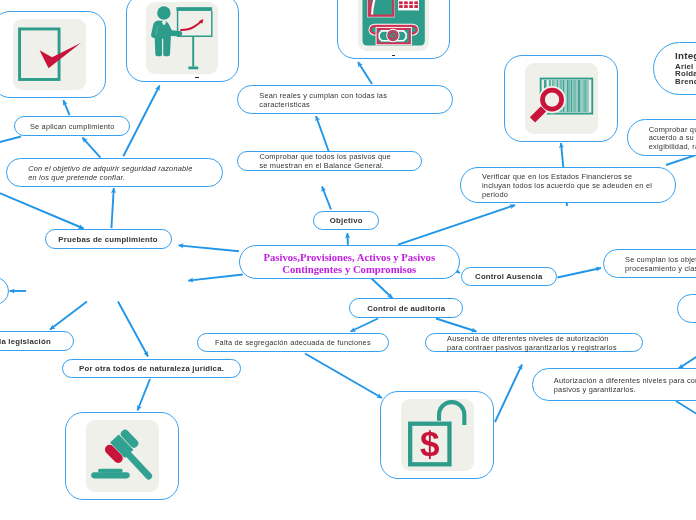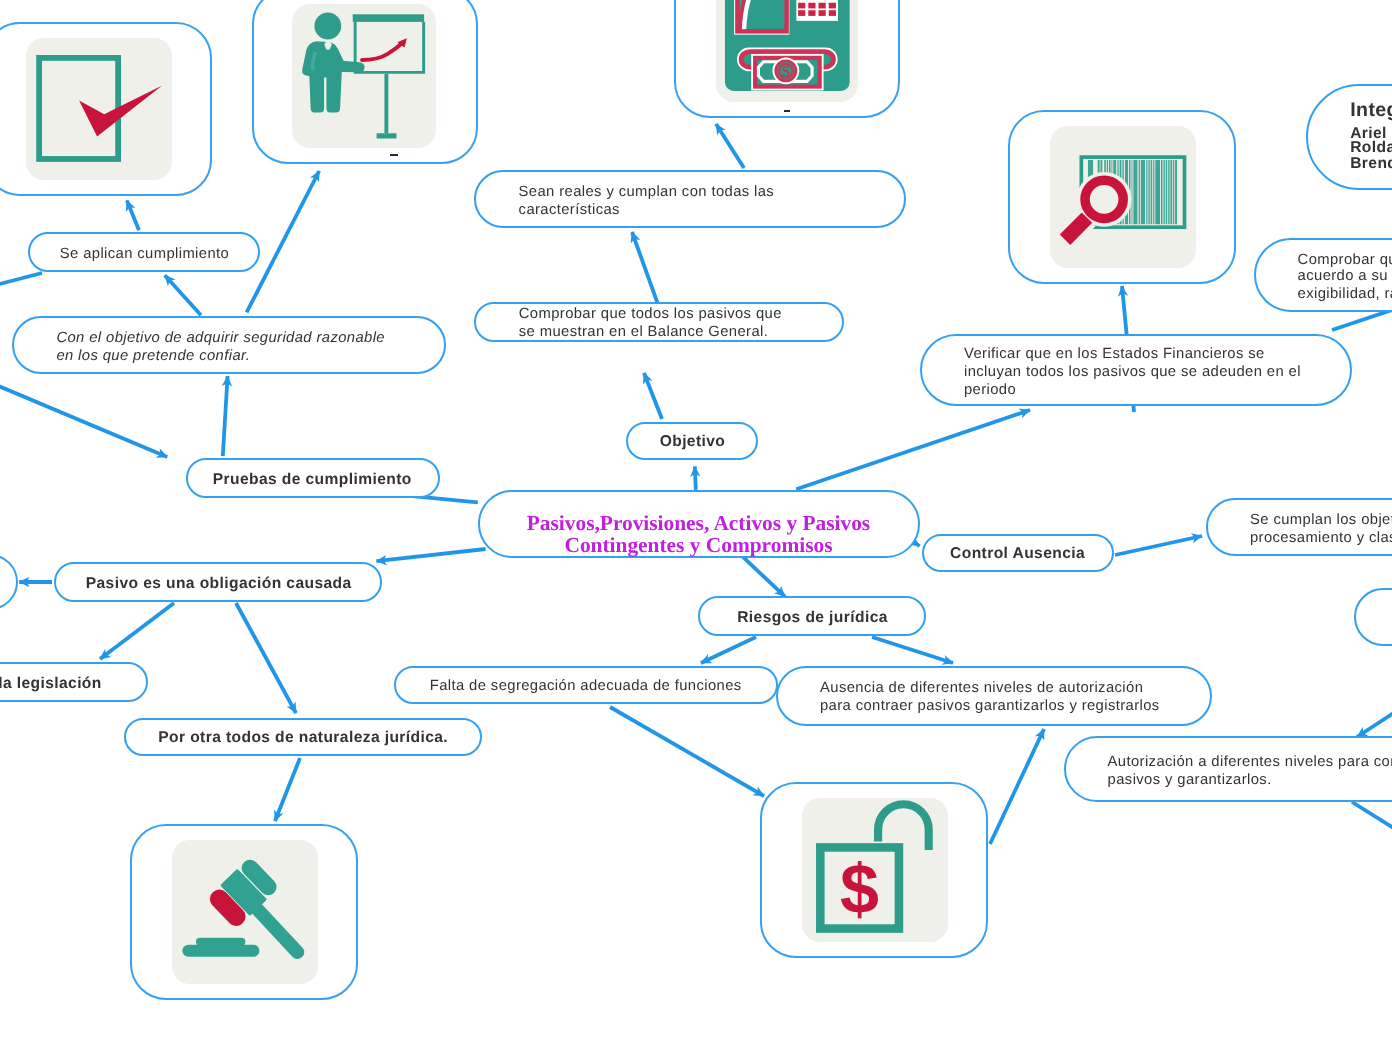--- a/index.html
+++ b/index.html
@@ -16,21 +16,21 @@
   .node.wide span{text-align:left;padding-left:21px;}
   .node.wide span.intg>span{display:block;padding-left:0;line-height:7.9px;top:0;position:static;}
   .node.wide span.intg>span.intg-title{font-size:9.8px;line-height:13.4px;}
   .n-reg{font-size:7.4px;letter-spacing:.2px;}
   .n-bold{font-weight:bold;font-size:7.8px;letter-spacing:.2px;}
   .imgnode{position:absolute;box-sizing:border-box;border:1.4px solid #3aa0ef;
            border-radius:18px;background:#fff;z-index:6;}
   .imgnode .inner{position:absolute;background:#eff0ea;border-radius:9px;
                   left:19.5px;top:7px;right:19.5px;bottom:7px;overflow:hidden;}
   .imgnode svg{position:absolute;left:0;top:0;width:100%;height:100%;}
-  .center{z-index:7;align-items:flex-end;}
+  .center{z-index:7;}
   .caption{position:absolute;z-index:8;font-size:10px;color:#222;font-weight:bold;line-height:2px;height:2px;overflow:visible;}
   .caption span{display:block;width:4.4px;height:1.6px;background:#2b2b2b;font-size:0;color:transparent;}
   .caption.sm span{width:2.6px;height:1.5px;}
   .center span{font-family:"Liberation Serif",serif;font-weight:bold;color:#c21fe0;font-size:10.7px;line-height:11.4px;letter-spacing:0px;}
 </style>
 </head>
 <body>
 
 <div id="stage">
 
@@ -217,35 +217,32 @@
 
 <div class="node center" style="left:238.5px;top:245.3px;width:221.5px;height:33.7px;">
   <span>Pasivos,Provisiones, Activos y Pasivos
 Contingentes y Compromisos</span>
 </div>
 
 <div class="node" style="left:313.3px;top:210.5px;width:65.9px;height:19.9px;">
   <span class="n-bold">Objetivo</span>
 </div>
 
-<div class="node" style="left:44.6px;top:228.7px;width:127px;height:19.9px;margin-left:48px;">
+<div class="node" style="left:44.6px;top:228.7px;width:127px;height:19.9px;">
   <span class="n-bold">Pruebas de cumplimiento</span>
 </div>
 
 <div class="node" style="left:460.7px;top:266.5px;width:96.2px;height:19.7px;">
   <span class="n-bold">Control Ausencia</span>
 </div>
 
 <div class="node" style="left:349.3px;top:297.8px;width:113.9px;height:19.8px;">
-  <span class="n-bold">Riesgos de jurídica</span>
-</div>
-
-<div class="node" style="left:27.2px;top:281.2px;width:164.3px;height:19.4px;">
-  <span class="n-bold">Pasivo es una obligación causada</span>
-</div>
+  <span class="n-bold">Control de auditoría</span>
+</div>
+
 
 <div class="node" style="left:14.1px;top:116.1px;width:116.3px;height:19.5px;">
   <span class="n-reg">Se aplican cumplimiento</span>
 </div>
 
 <div class="node wide" style="left:6.2px;top:158.0px;width:217.3px;height:29.0px;font-style:italic;">
   <span class="n-reg">Con el objetivo de adquirir seguridad razonable
 en los que pretende confiar.</span>
 </div>
 
@@ -254,21 +251,21 @@
 características</span>
 </div>
 
 <div class="node wide" style="left:237.4px;top:150.8px;width:184.8px;height:20px;">
   <span class="n-reg">Comprobar que todos los pasivos que
 se muestran en el Balance General.</span>
 </div>
 
 <div class="node wide" style="left:460.0px;top:166.9px;width:215.7px;height:36.5px;">
   <span class="n-reg">Verificar que en los Estados Financieros se
-incluyan todos los pasivos que se adeuden en el
+incluyan todos los acuerdo que se adeuden en el
 periodo</span>
 </div>
 
 <div class="node wide" style="left:603.0px;top:249.3px;width:185.0px;height:28.7px;">
   <span class="n-reg">Se cumplan los objetivos de
 procesamiento y clasificación</span>
 </div>
 
 <div class="node wide" style="left:626.8px;top:118.8px;width:185.0px;height:37.4px;">
   <span class="n-reg">Comprobar que estén registrados de
@@ -281,21 +278,21 @@
 </div>
 
 <div class="node" style="left:61.8px;top:358.8px;width:179.6px;height:19.1px;">
   <span class="n-bold">Por otra todos de naturaleza jurídica.</span>
 </div>
 
 <div class="node" style="left:196.6px;top:332.5px;width:192.5px;height:19.6px;">
   <span class="n-reg">Falta de segregación adecuada de funciones</span>
 </div>
 
-<div class="node wide" style="left:388px;top:332.9px;width:218.2px;height:30px;">
+<div class="node wide" style="left:425px;top:332.9px;width:218.2px;height:19px;">
   <span class="n-reg">Ausencia de diferentes niveles de autorización
 para contraer pasivos garantizarlos y registrarlos</span>
 </div>
 
 <div class="node wide" style="left:531.8px;top:367.8px;width:219.0px;height:33.3px;">
   <span class="n-reg">Autorización a diferentes niveles para contraer
 pasivos y garantizarlos.</span>
 </div>
 
 <div class="node wide" style="left:653.1px;top:41.5px;width:150.0px;height:53.5px;">

